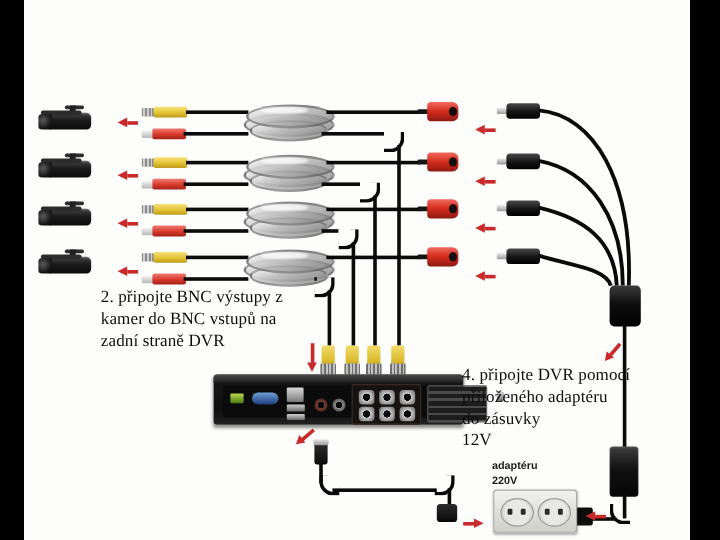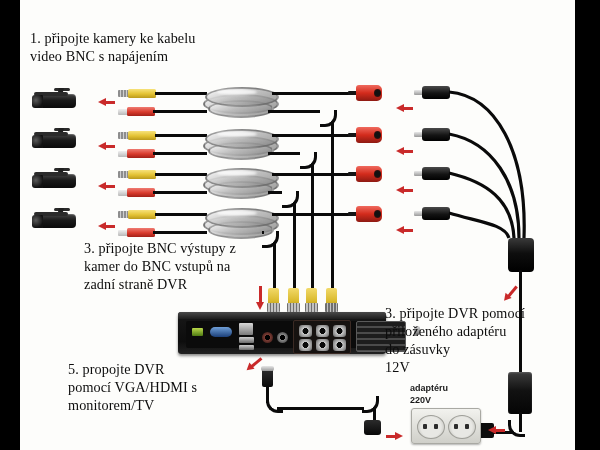--- a/index.html
+++ b/index.html
@@ -435,28 +435,23 @@
       <span class="pin2"></span>
     </div>
     <div class="out o2">
       <span class="pin1"></span>
       <span class="pin2"></span>
     </div>
   </div>
   <div class="socket-label" style="left:410px;top:383px;">adaptéru
 220V</div>
 
-  <div class="callout" style="left:30px;top:30px;width:240px;">1. připojte kamery ke kabelu
-video BNC s napájením</div>
-  <div class="callout" style="left:84px;top:240px;width:215px;">3. připojte BNC výstupy z
+  <div class="callout" style="left:84px;top:240px;width:215px;">2. připojte BNC výstupy z
 kamer do BNC vstupů na
 zadní straně DVR</div>
-  <div class="callout" style="left:385px;top:305px;width:200px;">3. připojte DVR pomocí
+  <div class="callout" style="left:385px;top:305px;width:200px;">4. připojte DVR pomocí
 přiloženého adaptéru
 do zásuvky
 12V</div>
-  <div class="callout" style="left:68px;top:361px;width:190px;">5. propojte DVR
-pomocí VGA/HDMI s
-monitorem/TV</div>
 
   <div class="bar bar-left"></div>
   <div class="bar bar-right"></div>
 </div>
 
 </body></html>

